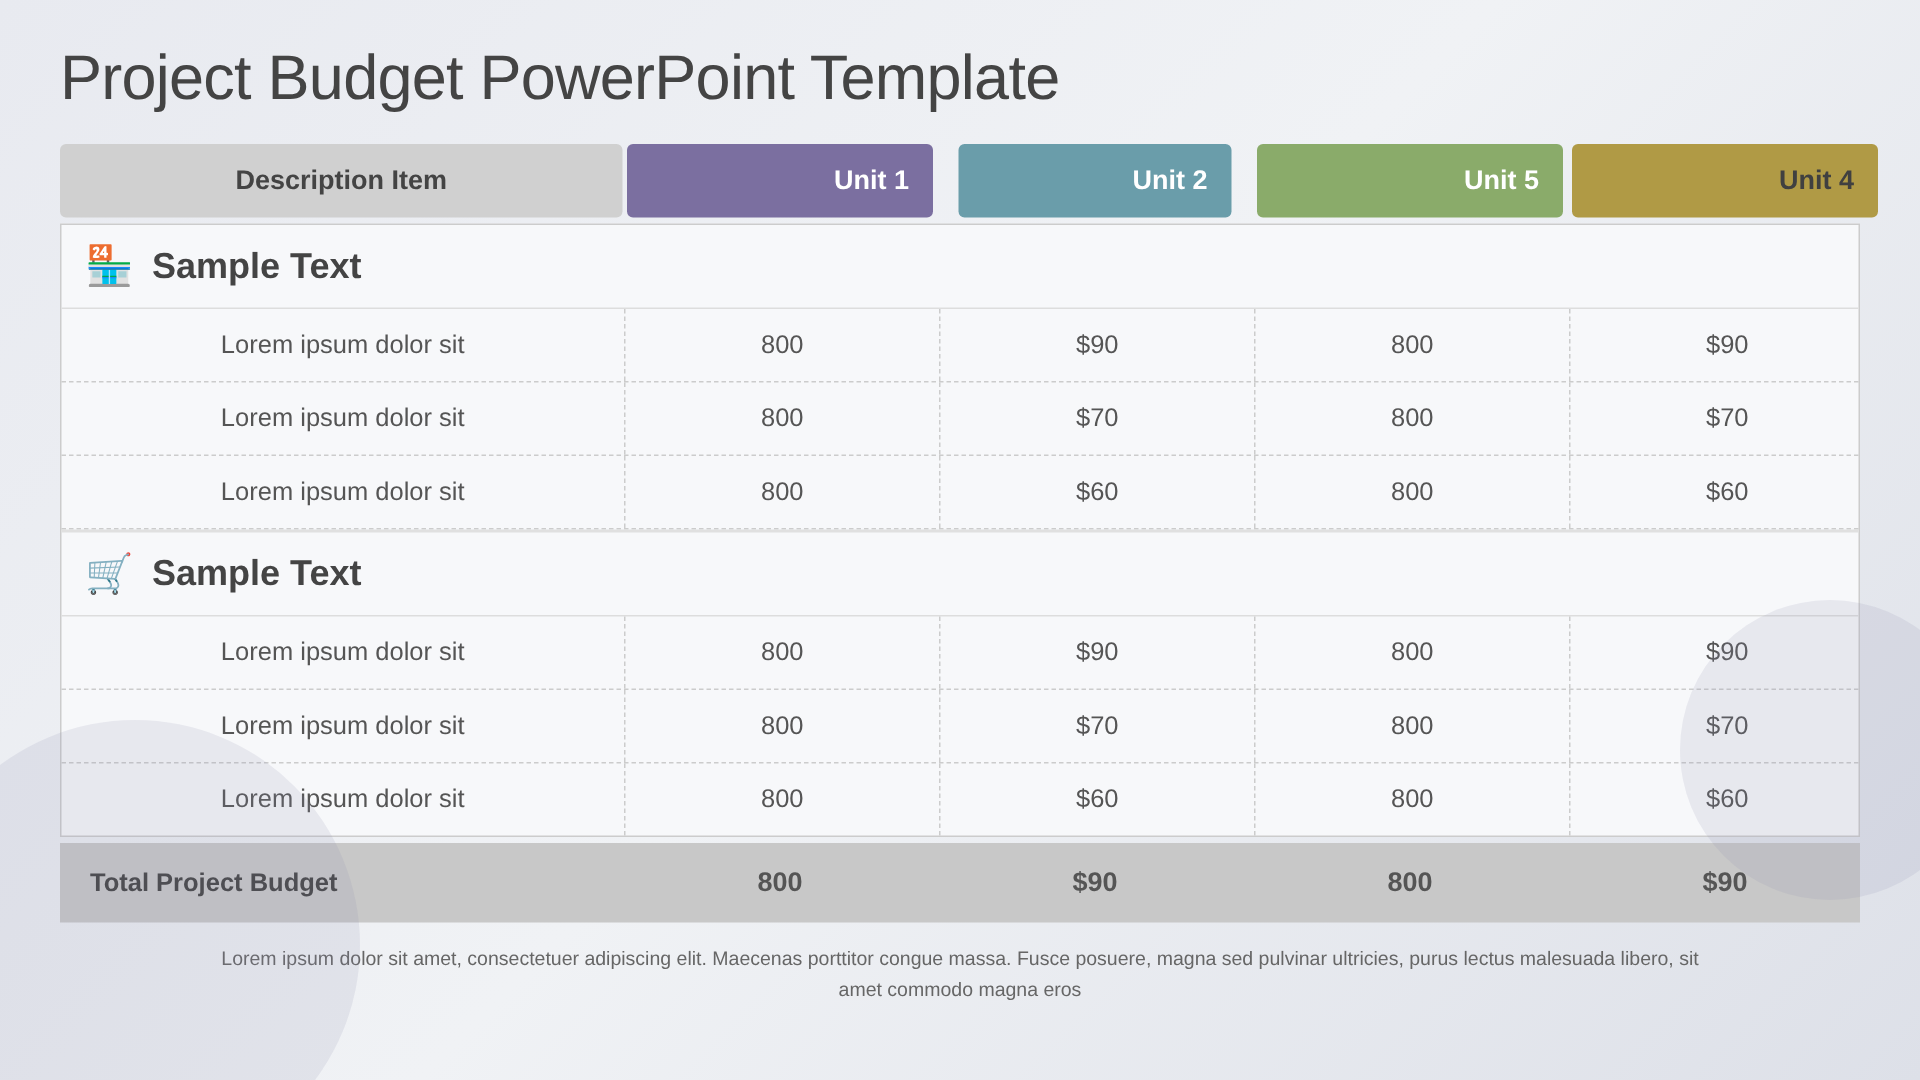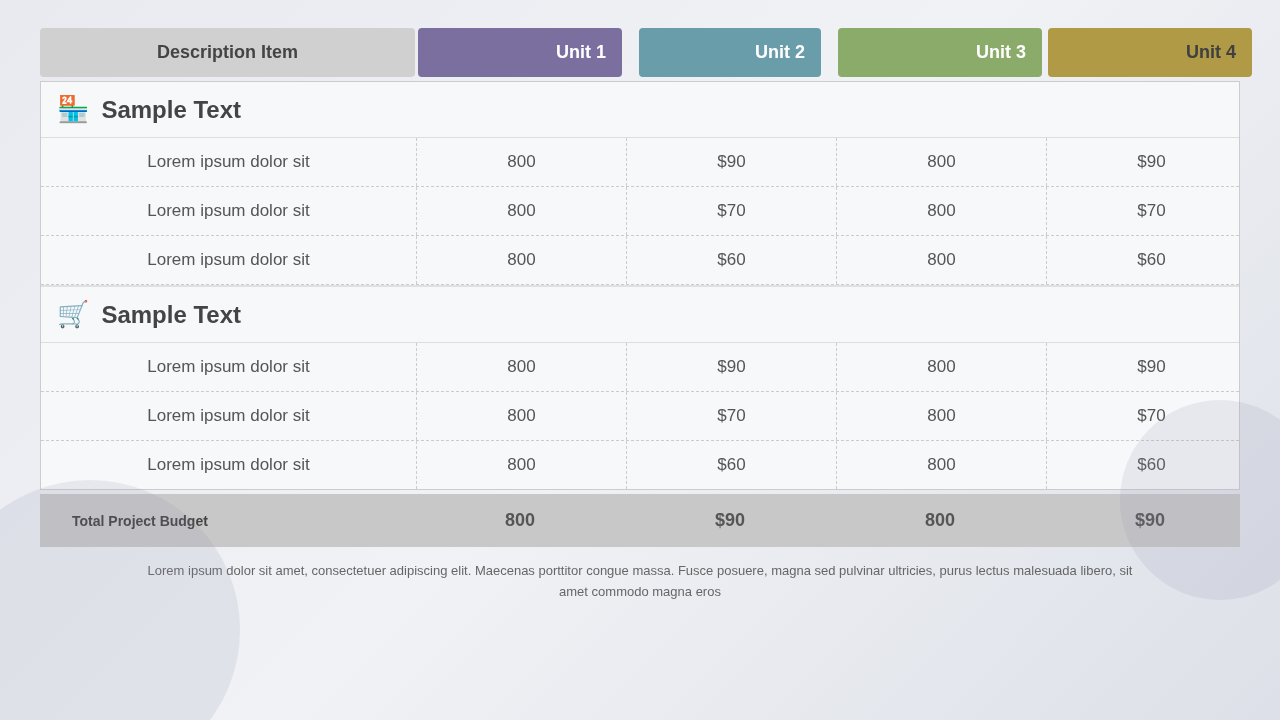--- a/index.html
+++ b/index.html
@@ -110,24 +110,23 @@
     .total-row {
       display: grid;
       grid-template-columns: 375px 210px 210px 210px 210px;
       background: #c8c8c8;
       margin-top: 4px;
       align-items: center;
       padding: 0;
     }
     .total-label {
       padding: 16px 20px;
-      font-size: 14px;
+      font-size: 17px;
       font-weight: 700;
       color: #444;
-      margin-left: 12px;
     }
     .total-value {
       padding: 16px 16px;
       text-align: center;
       font-size: 18px;
       font-weight: 600;
       color: #555;
     }
     .footer-text {
       text-align: center;
@@ -155,28 +154,29 @@
       top: 400px; right: -40px;
     }
   </style>
 </head>
 <body>
 
 <div class="page-container">
   <div class="bg-circle bg-circle-1"></div>
   <div class="bg-circle bg-circle-2"></div>
 
+  <h1 class="page-title">Project Budget PowerPoint Template</h1>
 
   <div class="table-wrapper">
 
     <div class="header-row">
       <div class="header-cell header-desc">Description Item</div>
       <div class="header-cell header-unit1">Unit 1</div>
       <div class="header-cell header-unit2">Unit 2</div>
-      <div class="header-cell header-unit3">Unit 3</div>
+      <div class="header-cell header-unit3">Unit 5</div>
       <div class="header-cell header-unit4">Unit 4</div>
     </div>
 
     <div class="table-body">
 
       <div class="section-header">
         <div class="section-title-cell">
           <span class="section-icon">🏪</span>
           <span class="section-title-text">Sample Text</span>
         </div>

